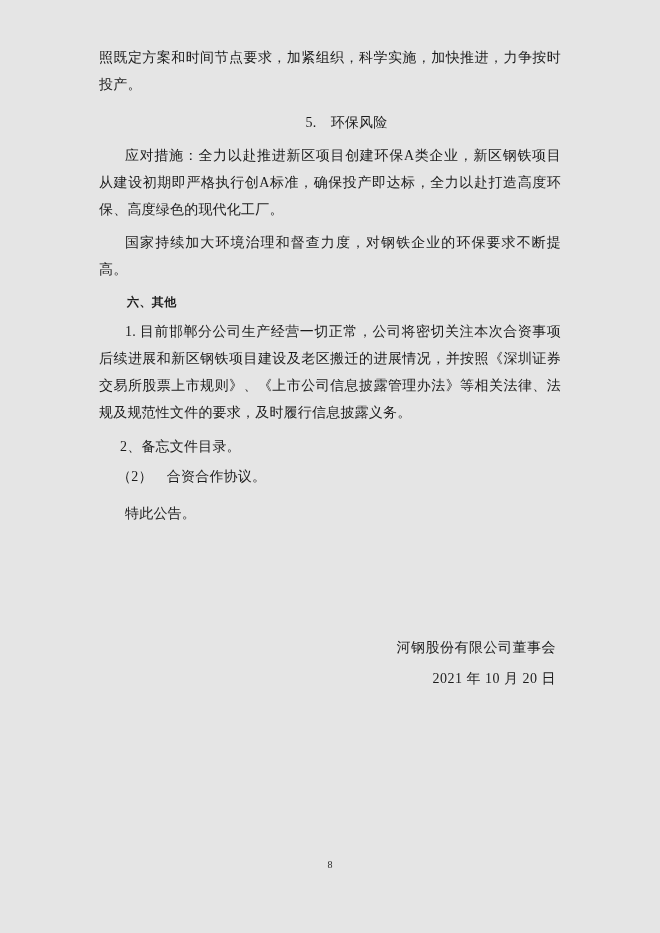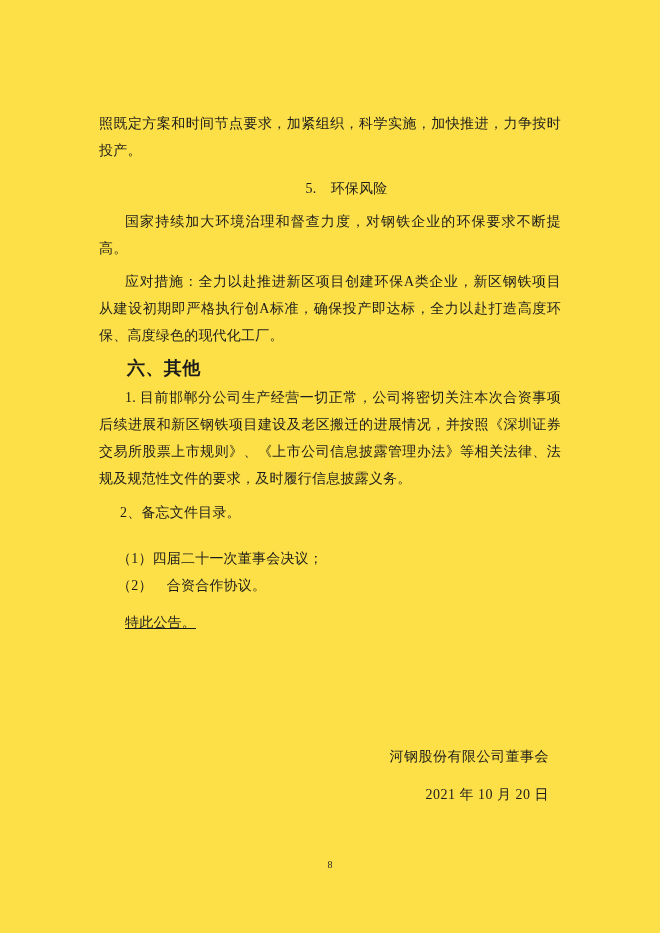--- a/index.html
+++ b/index.html
@@ -6,22 +6,22 @@
     margin: 0;
     padding: 0;
     background: #ffffff;
   }
   * { box-sizing: border-box; }
 
   .page {
     position: relative;
     width: 660px;
     height: 933px;
-    background: #fde047;
-    padding: 110px 99px 0 99px;
+    background: #e5e5e5;
+    padding: 44px 99px 0 99px;
     font-family: "Liberation Serif", "DejaVu Serif", serif;
     font-size: 14px;
     color: #1c1c1c;
     overflow: hidden;
   }
 
   .para {
     margin: 0 0 6px 0;
     line-height: 27px;
     text-align: justify;
@@ -35,45 +35,45 @@
   .after-gap { margin-bottom: 11px; }
 
   .risk-heading {
     text-indent: 33px;
     text-align: center;
   }
 
   .section-heading {
     margin: 0 0 2px 0;
     line-height: 27px;
-    font-size: 18px;
+    font-size: 12px;
     font-weight: 700;
     text-indent: 28px;
     letter-spacing: 0.4px;
   }
 
   .item-para { margin-bottom: 7px; }
 
-  .memo-para { text-indent: 21px; margin-bottom: 19px; }
+  .memo-para { text-indent: 21px; margin-bottom: 3px; }
 
   .sub-item {
     text-indent: 18px;
     text-align: left;
   }
   .sub-item-first { margin-bottom: 0; }
   .sub-item-last  { margin-bottom: 10px; }
 
-  .closing-para { margin-bottom: 4px; text-decoration: underline; }
+  .closing-para { margin-bottom: 4px; }
 
   .signature-block {
     margin-top: 108px;
     text-align: right;
   }
   .signature-line {
-    margin: 12px;
+    margin: 5px;
     line-height: 26px;
     letter-spacing: 0.5px;
     font-family: Liberation Serif, serif;
   }
 
   .page-footer {
     position: absolute;
     left: 0;
     right: 0;
     top: 856px;
@@ -89,31 +89,30 @@
 <body>
 
 <div class="page">
 
   <main>
 
     <p class="para no-indent after-gap">照既定方案和时间节点要求，加紧组织，科学实施，加快推进，力争按时投产。</p>
 
     <p class="para risk-heading">5.　环保风险</p>
 
+    <p class="para">应对措施：全力以赴推进新区项目创建环保A类企业，新区钢铁项目从建设初期即严格执行创A标准，确保投产即达标，全力以赴打造高度环保、高度绿色的现代化工厂。</p>
+
     <p class="para">国家持续加大环境治理和督查力度，对钢铁企业的环保要求不断提高。</p>
-
-    <p class="para">应对措施：全力以赴推进新区项目创建环保A类企业，新区钢铁项目从建设初期即严格执行创A标准，确保投产即达标，全力以赴打造高度环保、高度绿色的现代化工厂。</p>
 
     <h2 class="section-heading">六、其他</h2>
 
     <p class="para item-para">1. 目前邯郸分公司生产经营一切正常，公司将密切关注本次合资事项后续进展和新区钢铁项目建设及老区搬迁的进展情况，并按照《深圳证券交易所股票上市规则》、《上市公司信息披露管理办法》等相关法律、法规及规范性文件的要求，及时履行信息披露义务。</p>
 
     <p class="para memo-para">2、备忘文件目录。</p>
 
-    <p class="para sub-item sub-item-first">（1）四届二十一次董事会决议；</p>
 
     <p class="para sub-item sub-item-last">（2）　合资合作协议。</p>
 
     <p class="para closing-para">特此公告。</p>
 
   </main>
 
   <div class="signature-block">
     <p class="signature-line">河钢股份有限公司董事会</p>
     <p class="signature-line">2021 年 10 月 20 日</p>

